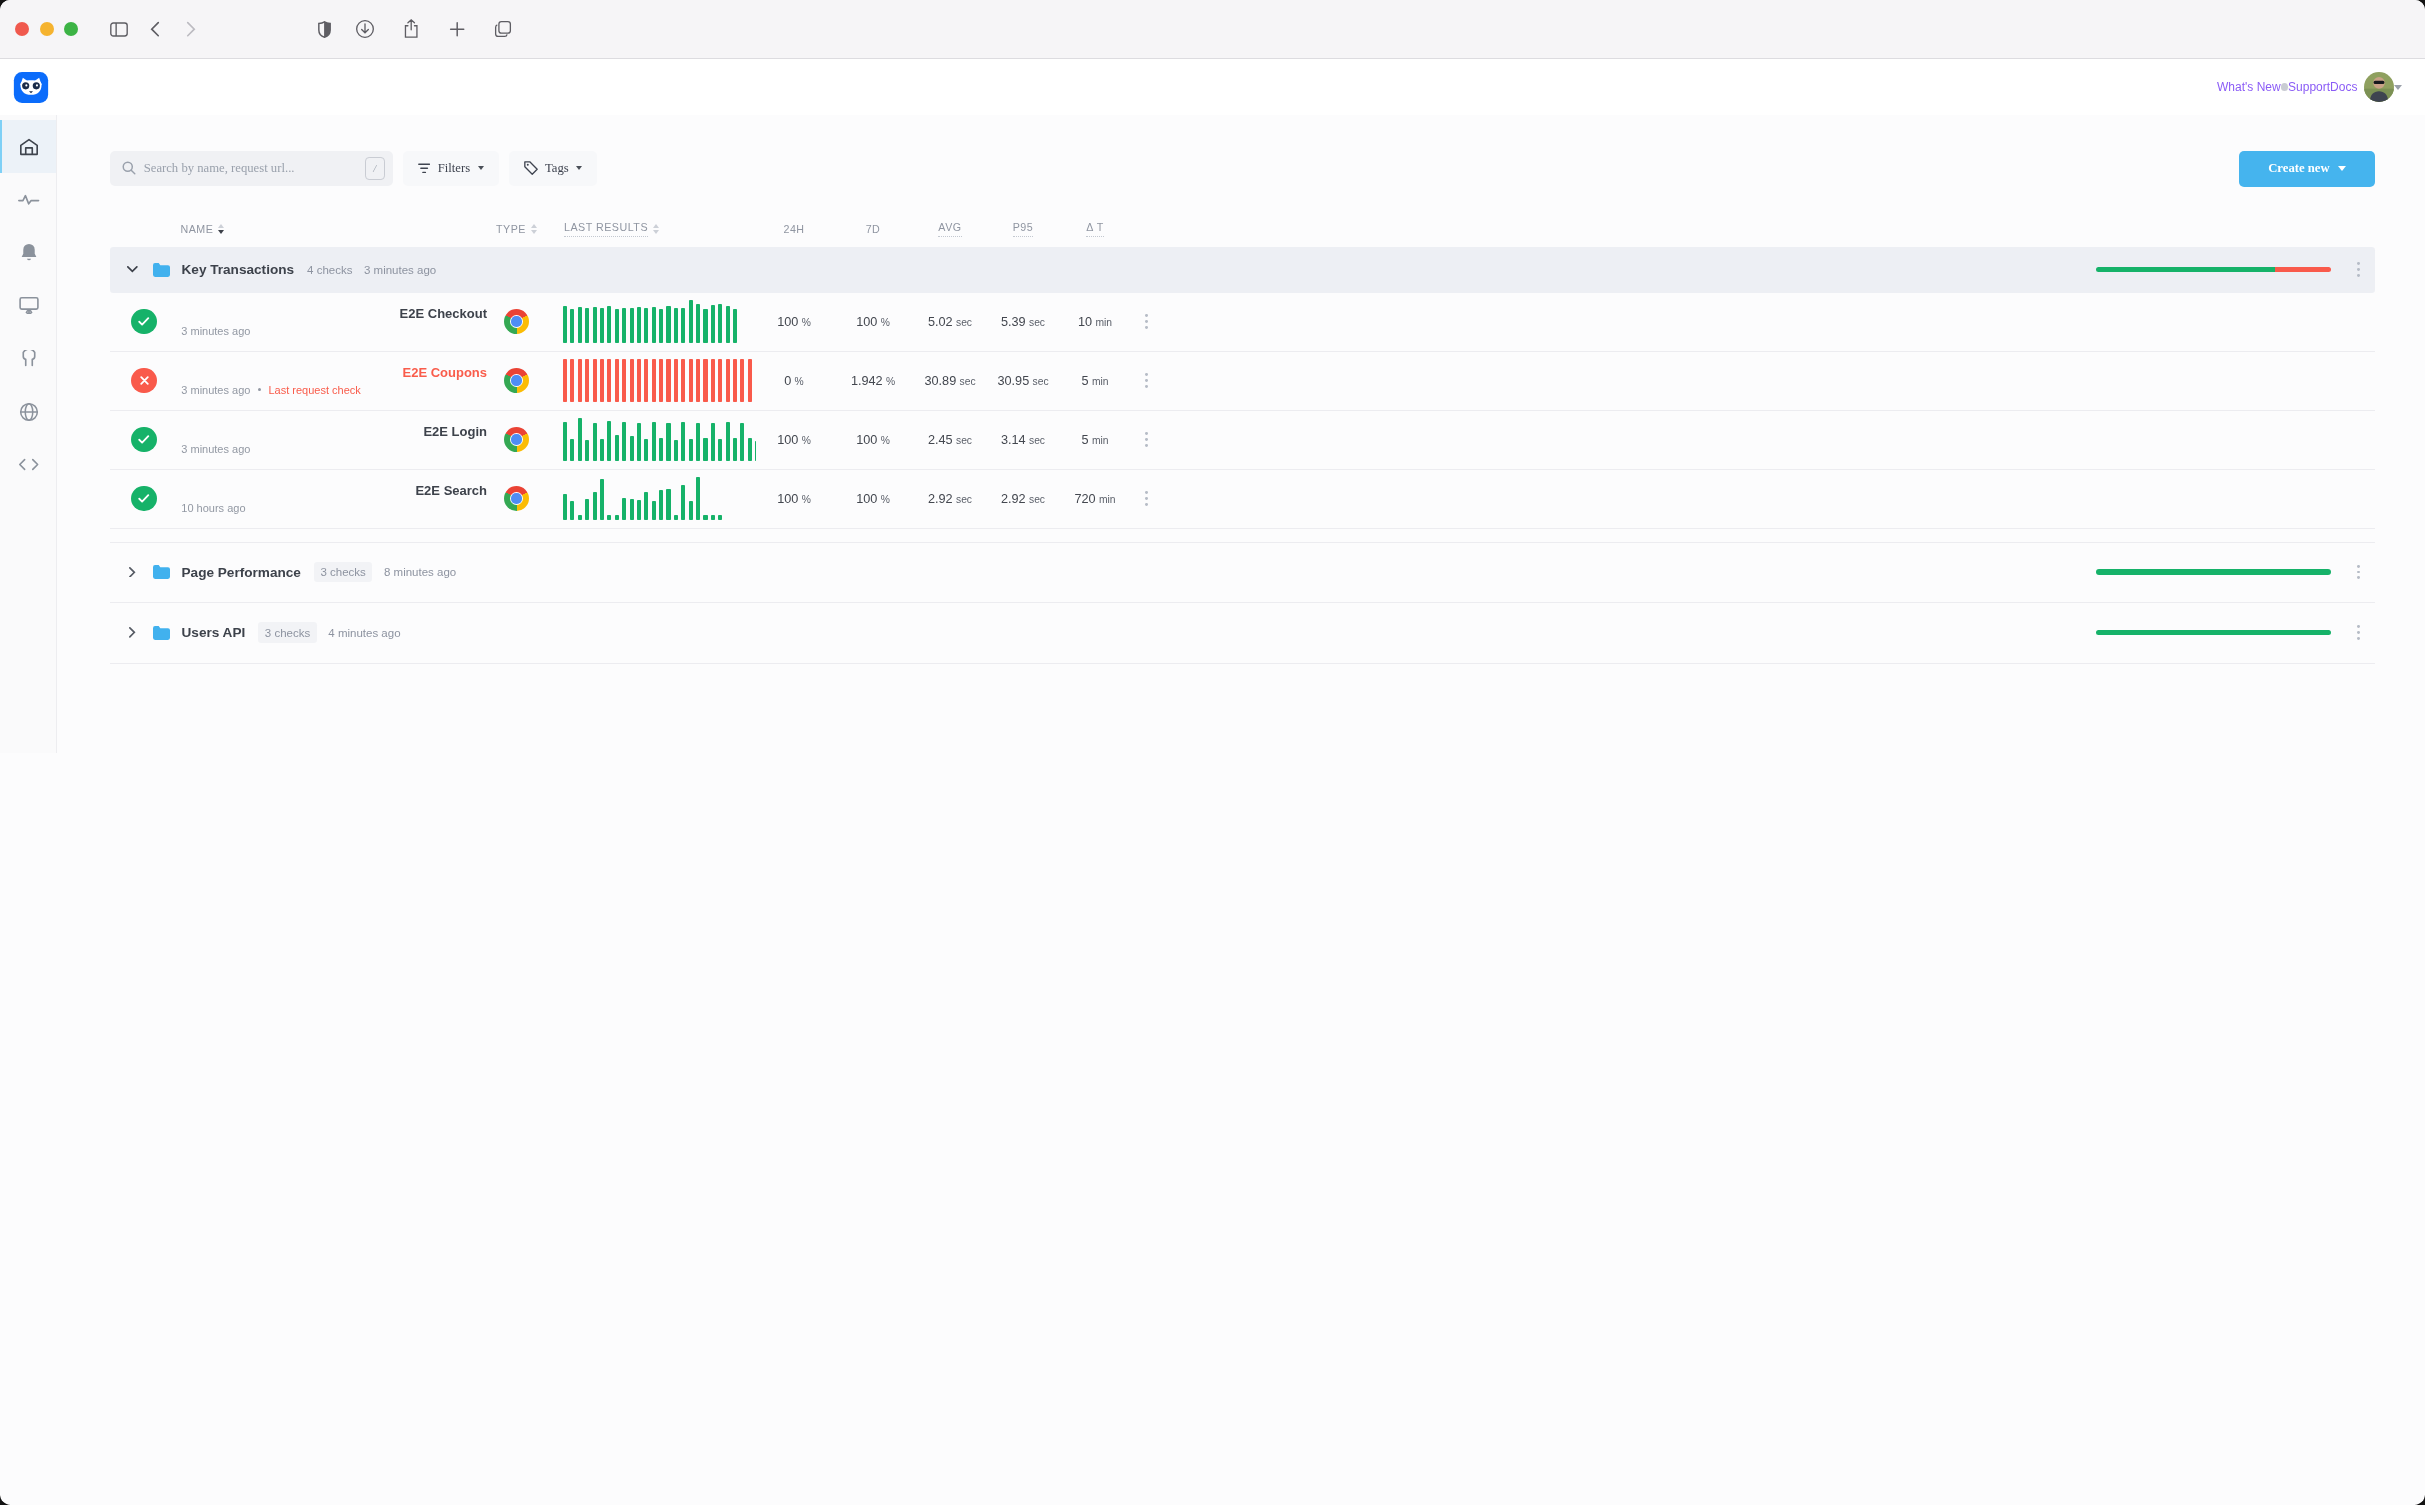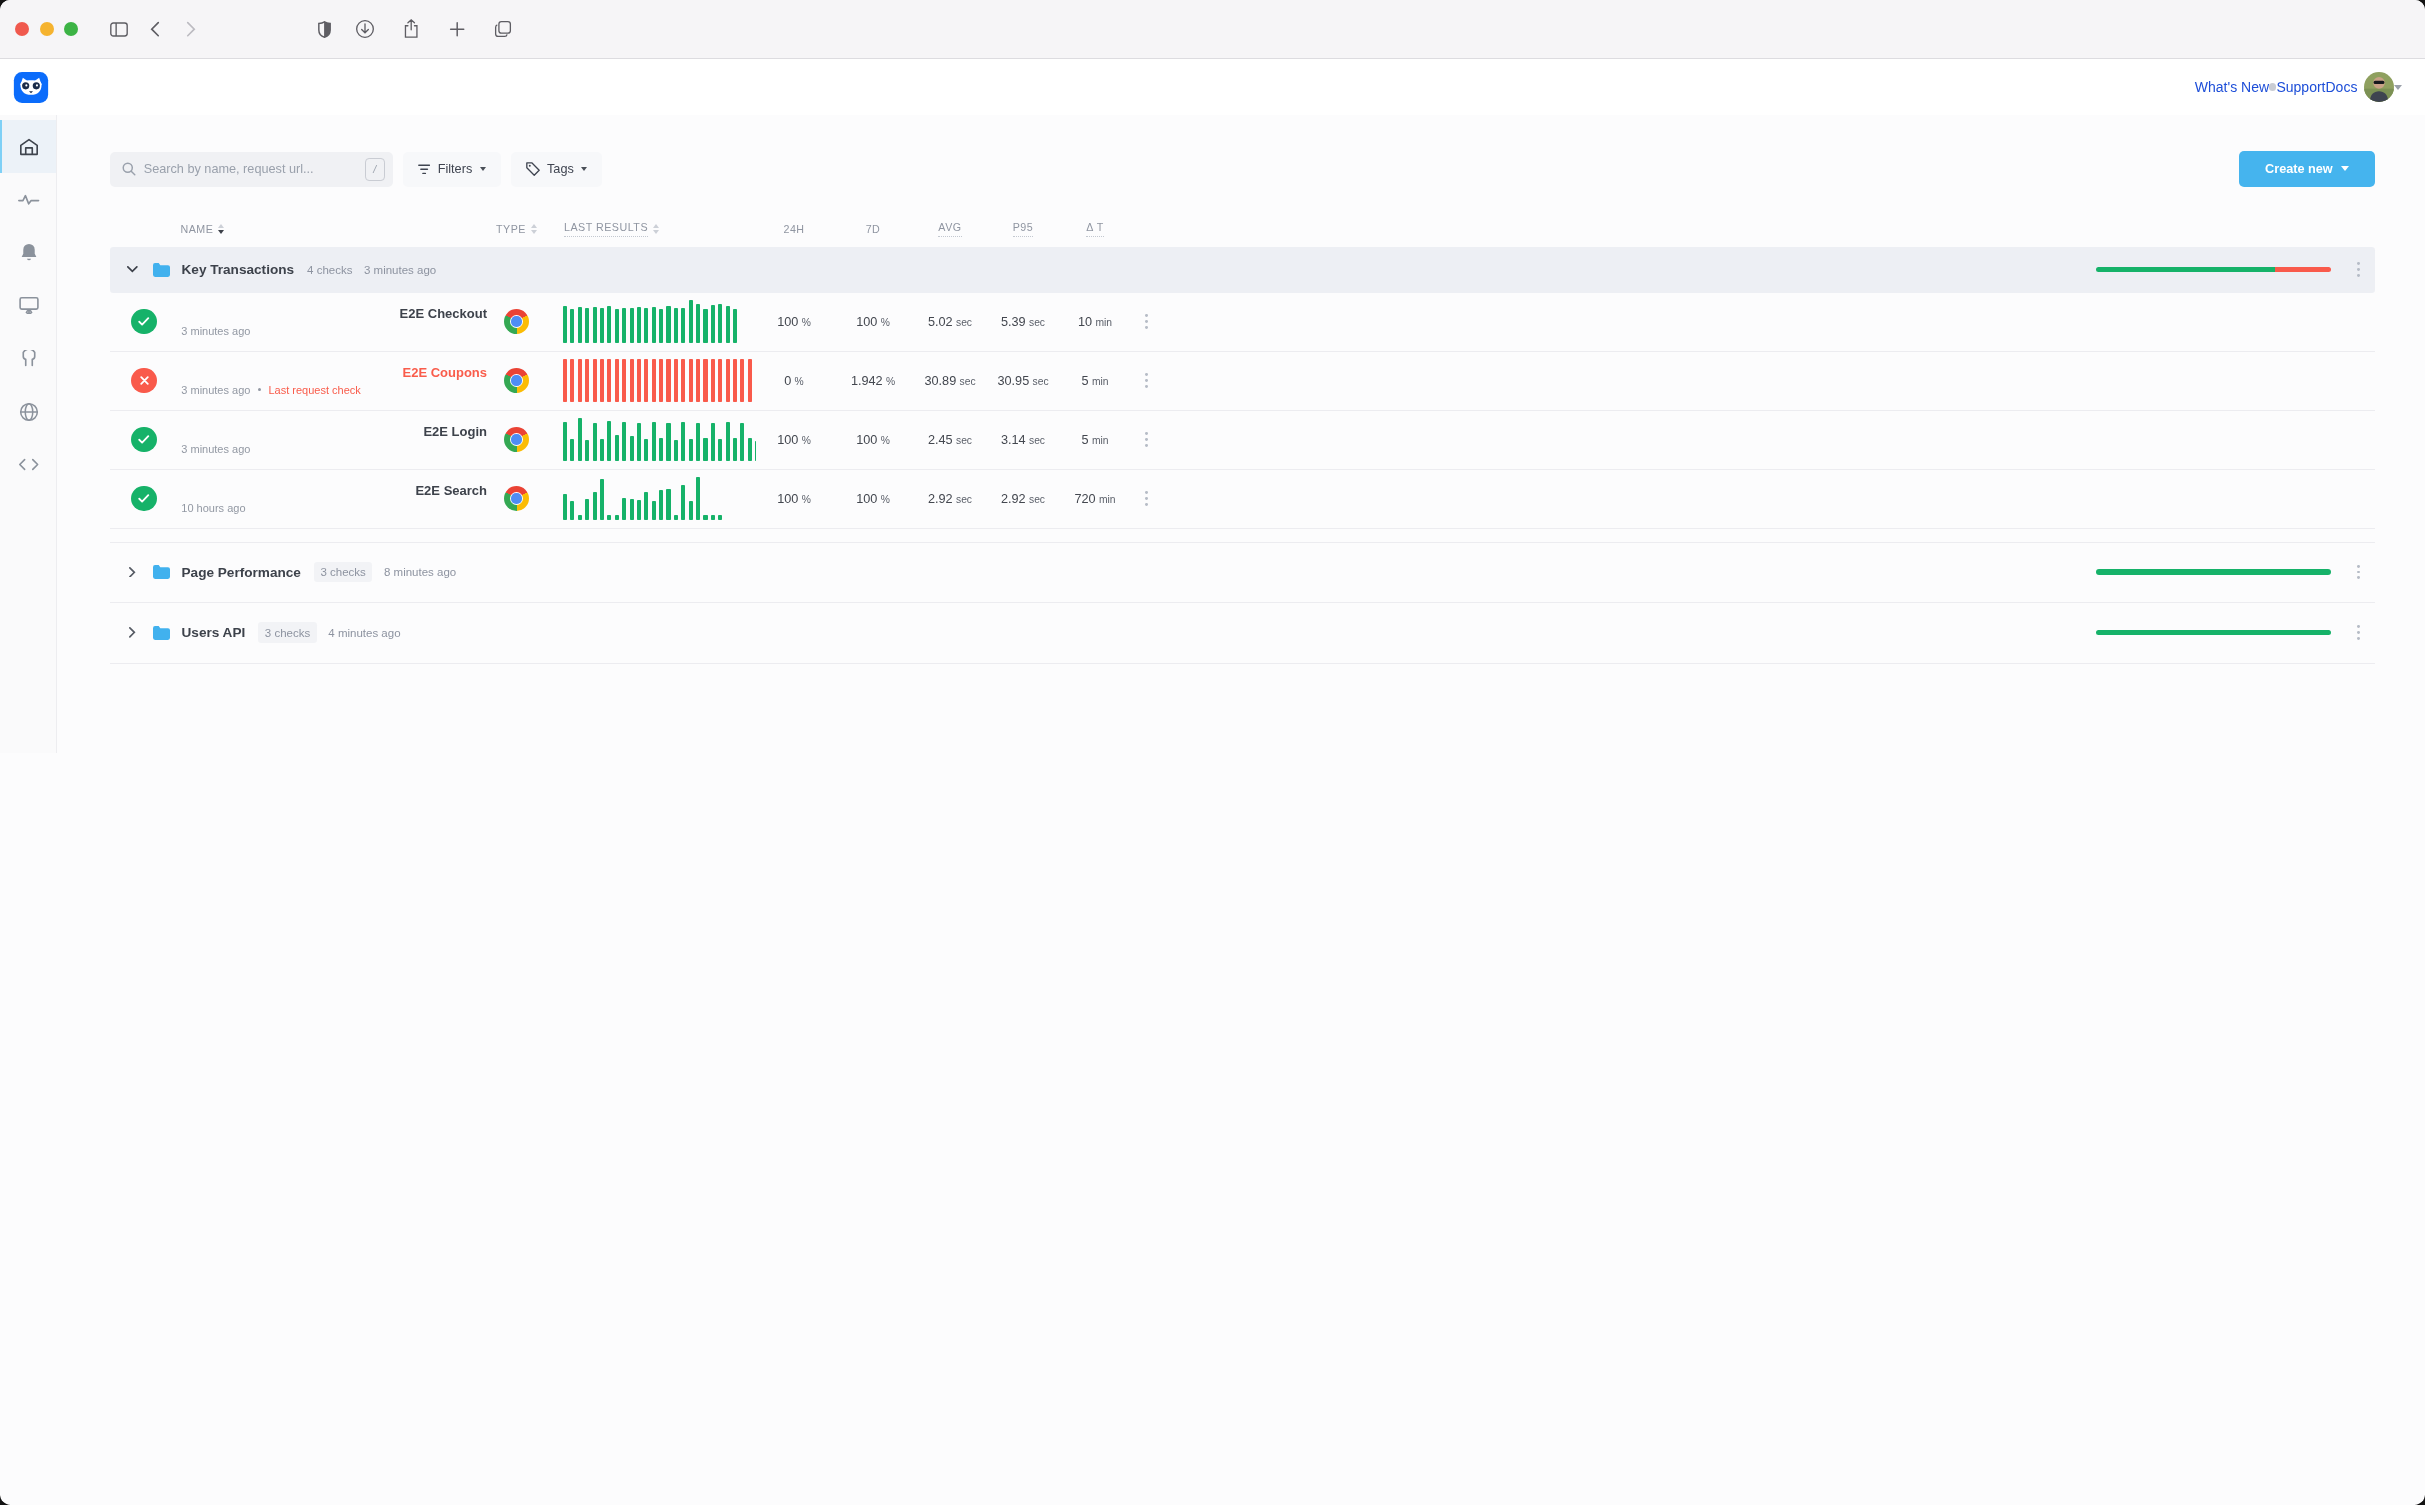--- a/index.html
+++ b/index.html
@@ -14,38 +14,38 @@
   .cicon { color:#5e5d63; display:flex; align-items:center; justify-content:center; width:28px; height:28px; }
   .cicon.dim { color:#bcbbc1; }
   .urlbar { flex:0 0 481px; margin-left:auto; margin-right:auto; height:33px; background:#ebeaee; border-radius:8.2px; display:flex; align-items:center; justify-content:center; position:relative; color:#3c3b41; font-size:13px; }
   .urlbar .lock { margin-right:5.8px; color:#8e8d93; display:flex; }
   .urlbar .reload { position:absolute; right:8.2px; color:#5e5d63; display:flex; }
   .chrome-right { display:flex; gap:18px; margin-left:5px; }
 
   
   .app-header { height:56px; background:#fff; display:flex; align-items:center; padding:0 23px 0 13px; }
   .logo { width:36px; height:31px; }
-  .app-nav { margin-left:auto; display:flex; align-items:center; font-size:14px; color:#1d4ed8; }
+  .app-nav { margin-left:auto; display:flex; align-items:center; font-size:12px; color:#8b5cf6; }
   .nav-dot { width:7.4px; height:7.4px; border-radius:50%; background:#c9ccd3; }
   .avatar { width:30px; height:30px; border-radius:50%; overflow:hidden; margin-left:6.6px; }
   .caret { width:0; height:0; border-left:4.1px solid transparent; border-right:4.1px solid transparent; border-top:5px solid #9aa0aa; }
 
   
   .layout { display:flex; height:638px; }
   .sidebar { width:57px; background:#fafafb; border-right:0.8px solid #ededf0; display:flex; flex-direction:column; }
   .side-item { height:53px; display:flex; align-items:center; justify-content:center; color:#8b929c; border-left:2.5px solid transparent; }
   .side-item.active { background:#ecf2f8; border-left-color:#7ed0f6; color:#3f454e; margin-top:5px; }
   .main { flex:1; padding:15px 50px 0 53px; background:#fcfcfd; }
 
   
   .banners { display:flex; gap:27px; }
   .banner { flex:1; height:41px; border-radius:5px; color:#fff; font-size:15.6px; font-weight:500; letter-spacing:1.2px; display:flex; align-items:center; justify-content:center; }
 
   
-  .controls { margin-top:20.5px; display:flex; align-items:flex-end; gap:10px; }
+  .controls { margin-top:20.5px; display:flex; align-items:flex-start; gap:10px;font-family:Liberation Serif, serif; }
   .search { width:283px; height:35px; background:#f0f1f4; border-radius:5px; display:flex; align-items:center; padding:0 8.2px 0 11.5px; gap:8.2px; }
   .search input { flex:1; border:none; outline:none; background:transparent; font-size:12.7px; color:#3f4450; font-family:inherit; }
   .search input::placeholder { color:#9aa1ac; }
   .kbd { width:20px; height:23px; border:0.8px solid #c9ccd3; border-radius:4.1px; color:#9aa1ac; font-size:10.7px; display:flex; align-items:center; justify-content:center; font-style:italic; }
   .chip { height:35px; background:#f7f8fa; border-radius:5px; display:flex; align-items:center; gap:7.4px; padding:0 15px; font-size:12.7px; color:#3f4450; }
   .chip .tri { width:0; height:0; border-left:3.7px solid transparent; border-right:3.7px solid transparent; border-top:4.5px solid #4a4f58; }
   .create-btn { margin-left:auto; width:136px; height:36px; background:#45b4ee; border:none; border-radius:5px; color:#fff; font-size:12.7px; font-weight:600; display:flex; align-items:center; justify-content:center; gap:8.2px; font-family:inherit; }
   .create-btn .tri { width:0;height:0;border-left:4.1px solid transparent;border-right:4.1px solid transparent;border-top:5px solid #fff; }
 
   

